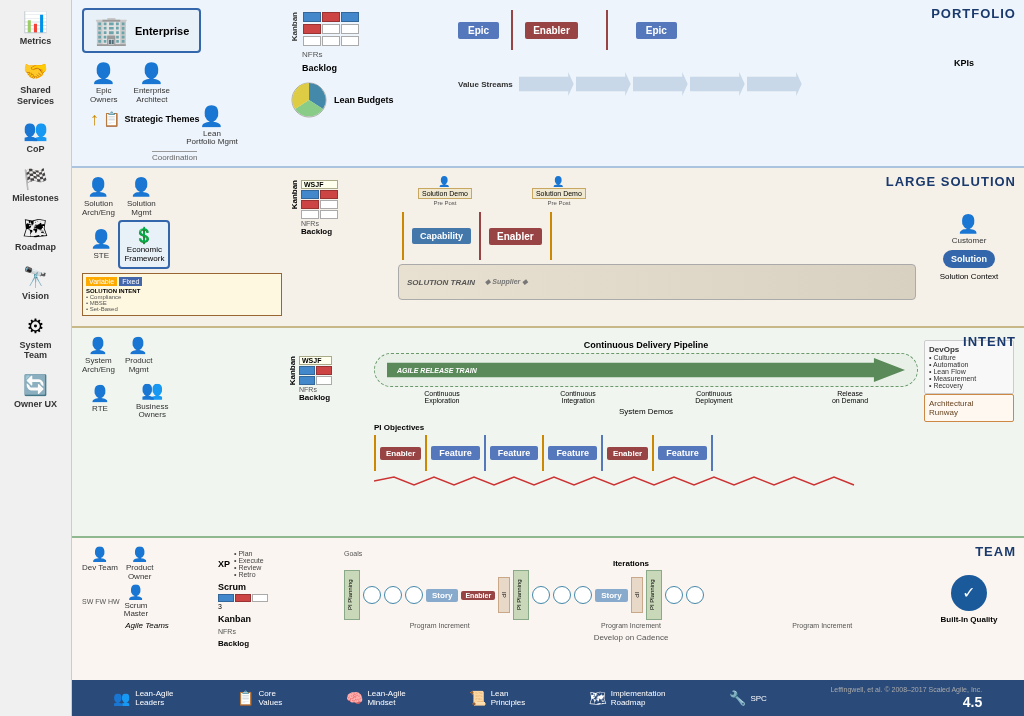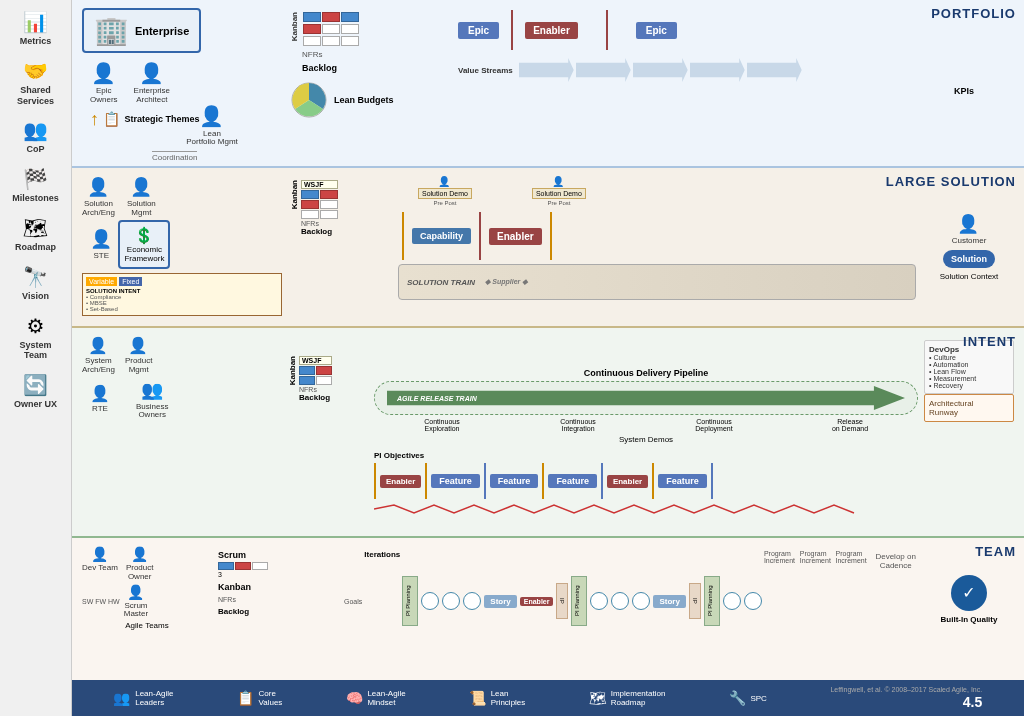--- a/index.html
+++ b/index.html
@@ -439,30 +439,30 @@
         <div style="flex:1; display:flex; flex-direction:column; gap:4px; padding-top:2px;">
 
           <div style="display:flex; align-items:center; gap:8px; margin-bottom:4px;">
             <span class="epic-box">Epic</span>
             <div style="width:2px; height:40px; background:#994444; margin:0 4px;"></div>
             <span class="enabler-box">Enabler</span>
             <div style="width:2px; height:40px; background:#994444; margin:0 20px;"></div>
             <span class="epic-box">Epic</span>
           </div>
 
+          <div style="text-align:right; font-size:9px; font-weight:bold; padding-right:40px;">KPIs</div>
+
           <div style="display:flex; align-items:center; gap:2px;">
             <div style="font-size:8px; font-weight:bold; color:#333; margin-right:4px;">Value Streams</div>
             <div class="vs-arrow"></div>
             <div class="vs-arrow"></div>
             <div class="vs-arrow"></div>
             <div class="vs-arrow"></div>
             <div class="vs-arrow"></div>
           </div>
-
-          <div style="text-align:right; font-size:9px; font-weight:bold; padding-right:40px;">KPIs</div>
         </div>
       </div>
 
       <div style="position:absolute; bottom:4px; left:80px; font-size:8px; color:#666; border-top:1px solid #999; padding-top:1px;">Coordination</div>
     </div>
 
     <div class="section-large-solution">
       <span class="section-title">LARGE SOLUTION</span>
 
       <div style="display:flex; height:100%; gap:8px;">
@@ -618,21 +618,21 @@
                 </div>
               </div>
               <div style="font-size:7px; color:#555; margin-top:1px;">NFRs</div>
               <div style="font-size:8px; font-weight:bold;">Backlog</div>
             </div>
           </div>
         </div>
 
         <div style="flex:1; display:flex; flex-direction:column; gap:3px; padding-top:4px;">
 
-          <div style="font-size:9px; font-weight:bold; text-align:center;margin-top:28px;">Continuous Delivery Pipeline</div>
+          <div style="font-size:9px; font-weight:bold; text-align:center;">Continuous Delivery Pipeline</div>
           <div class="cdp-container">
             <div class="art-arrow" style="flex:1; height:24px;">
               <span style="font-size:7px;">AGILE RELEASE TRAIN</span>
             </div>
           </div>
 
           <div style="display:flex; justify-content:space-around; font-size:7px; text-align:center;">
             <div style="white-space:pre-line; width:60px;">Continuous
 Exploration</div>
             <div style="white-space:pre-line; width:60px;">Continuous
@@ -705,42 +705,51 @@
           <div style="display:flex; align-items:center; gap:4px;">
             <div style="font-size:7px; color:#555;">SW
 FW
 HW</div>
             <div class="person-figure">
               <div style="font-size:14px;">👤</div>
               <div class="person-label" style="white-space:pre-line;">Scrum
 Master</div>
             </div>
           </div>
-          <div style="font-size:8px; text-align:center;">Agile Teams</div>
+          <div style="font-size:8px; text-align:center;font-style:italic;">Agile Teams</div>
         </div>
 
         <div style="width:120px; flex-shrink:0; display:flex; flex-direction:column; gap:4px; padding-top:4px;">
+          <div style="display:flex; align-items:center; gap:4px;">
+            <span style="font-size:9px; font-weight:bold;">XP</span>
+            <div style="font-size:7px; color:#444;">
+              <div>• Plan</div>
+              <div>• Execute</div>
+              <div>• Review</div>
+              <div>• Retro</div>
+            </div>
+          </div>
           <div>
             <div style="font-size:9px; font-weight:bold;">Scrum</div>
 
             <div style="display:flex; gap:1px; margin-top:2px;">
               <div style="width:16px;height:8px;background:#4488cc;border:1px solid #336699;"></div>
               <div style="width:16px;height:8px;background:#cc4444;border:1px solid #993333;"></div>
               <div style="width:16px;height:8px;background:white;border:1px solid #aaa;"></div>
             </div>
             <div style="font-size:7px; margin-top:1px;">3</div>
           </div>
           <div>
             <div style="font-size:9px; font-weight:bold;">Kanban</div>
           </div>
           <div style="font-size:7px; color:#555;">NFRs</div>
           <div style="font-size:8px; font-weight:bold;">Backlog</div>
         </div>
 
-        <div style="flex:1; display:flex; flex-direction:row; gap:2px; padding-top:4px; overflow:hidden;">
+        <div style="flex:1; display:flex; flex-direction:column; gap:2px; padding-top:4px; overflow:hidden;">
 
           <div style="display:flex; align-items:center; gap:4px;">
             <div style="font-size:7px; color:#555;">Goals</div>
           </div>
 
           <div style="font-size:8px; font-weight:bold; text-align:center;">Iterations</div>
 
           <div style="display:flex; align-items:center; gap:3px; flex-wrap:nowrap;">
 
             <div class="pi-planning" style="font-size:6px; height:50px; width:16px;">PI Planning</div>

